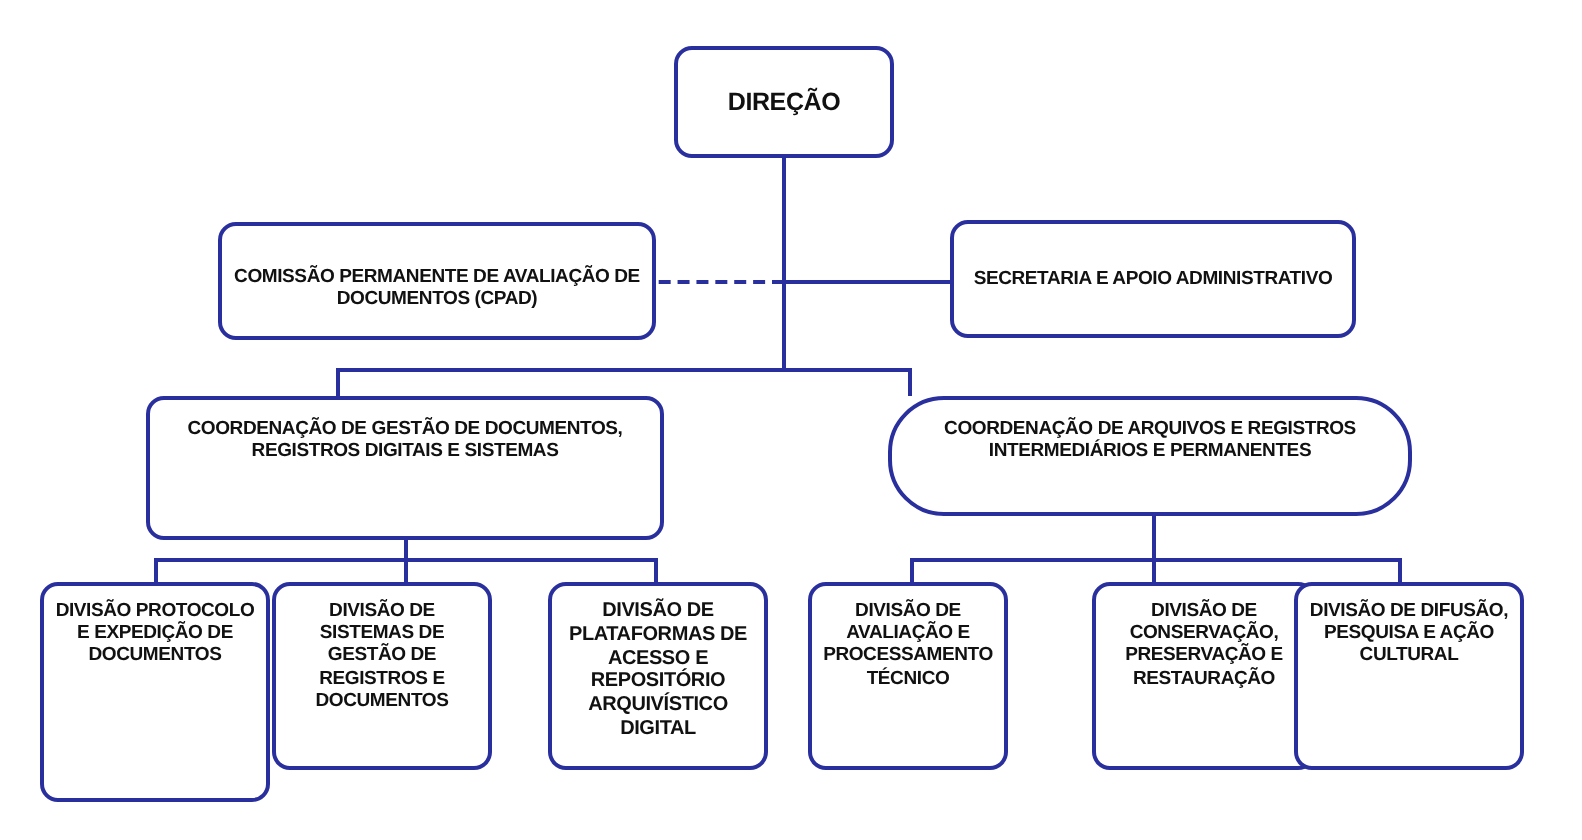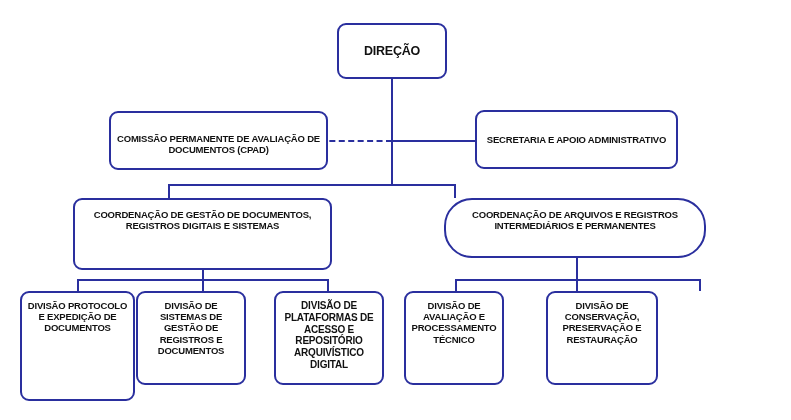--- a/index.html
+++ b/index.html
@@ -96,14 +96,15 @@
   <div class="node" style="left:20px; top:291px; width:115px; height:110px; font-size:9.5px;">DIVISÃO PROTOCOLO E EXPEDIÇÃO DE DOCUMENTOS</div>
 
   <div class="node" style="left:136px; top:291px; width:110px; height:94px; font-size:9.5px;">DIVISÃO DE SISTEMAS DE GESTÃO DE REGISTROS E DOCUMENTOS</div>
 
   <div class="node" style="left:274px; top:291px; width:110px; height:94px; font-size:10px;">DIVISÃO DE PLATAFORMAS DE ACESSO E REPOSITÓRIO ARQUIVÍSTICO DIGITAL</div>
 
   <div class="node" style="left:404px; top:291px; width:100px; height:94px; font-size:9.5px;">DIVISÃO DE AVALIAÇÃO E PROCESSAMENTO TÉCNICO</div>
 
   <div class="node" style="left:525px; top:291px; width:112px; height:94px; font-size:9.5px;margin-left:21px;">DIVISÃO DE CONSERVAÇÃO, PRESERVAÇÃO E RESTAURAÇÃO</div>
 
+  <div class="node" style="left:647px; top:291px; width:115px; height:94px; font-size:9.5px;">DIVISÃO DE DIFUSÃO, PESQUISA E AÇÃO CULTURAL</div>
 
 </div>
 
 </body></html>

